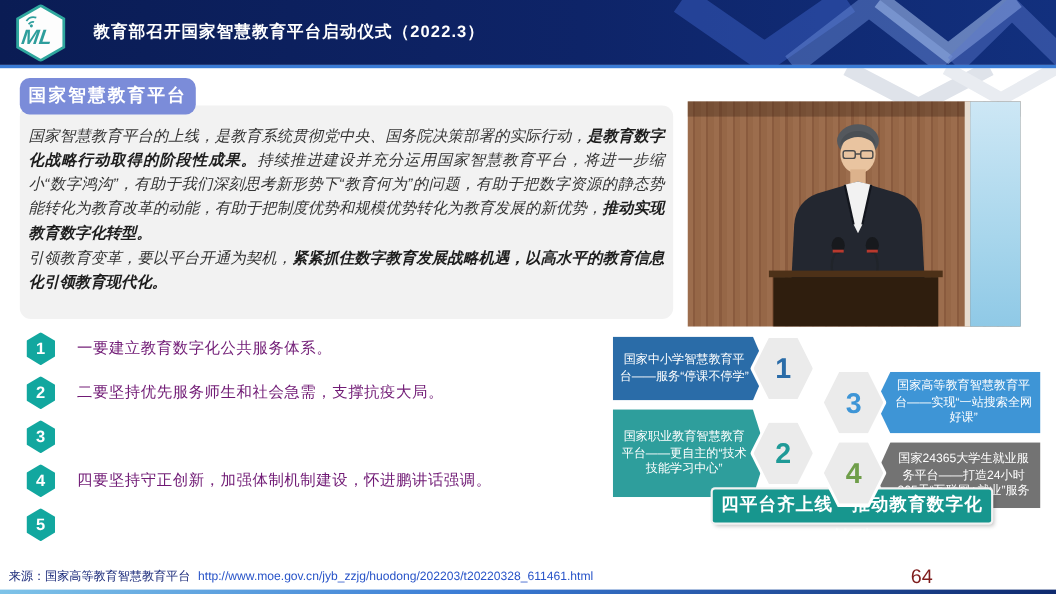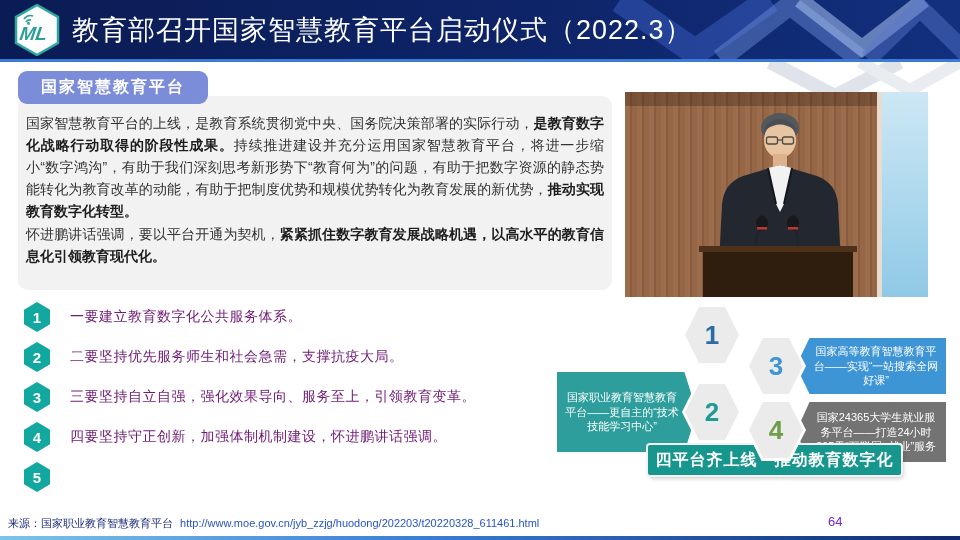--- a/index.html
+++ b/index.html
@@ -5,34 +5,34 @@
   html,body{margin:0;padding:0;}
   body{font-family:"Liberation Sans","DejaVu Sans",sans-serif;background:#888;}
   .slide{position:relative;width:960px;height:540px;background:#ffffff;overflow:hidden;margin:0 auto;}
 
   
   .header{position:absolute;left:0;top:0;width:960px;height:59px;
     background:linear-gradient(90deg,#0a1c54 0%,#0e2468 55%,#12307e 100%);
     border-bottom:3px solid #3a7bd5;display:flex;align-items:center;z-index:5;}
   .header-deco{position:absolute;right:0;top:0;height:59px;width:360px;pointer-events:none;}
   .logo{margin-left:14px;flex:0 0 auto;z-index:2;}
-  .page-title{color:#ffffff;font-size:27px;font-weight:normal;margin:0 0 0 12px;letter-spacing:1px;z-index:2;}
+  .page-title{color:#ffffff;font-size:15px;font-weight:bold;margin:0 0 0 25px;letter-spacing:1px;z-index:2;}
 
   
   .corner-deco{position:absolute;right:0;top:62px;width:230px;height:42px;z-index:0;}
 
   
-  .section-badge{position:absolute;left:18px;top:71px;width:190px;height:33px;
+  .section-badge{position:absolute;left:18px;top:71px;width:160px;height:33px;
     background:#7b8cd9;border-radius:9px;color:#fff;font-size:16px;font-weight:bold;
     display:flex;align-items:center;justify-content:center;letter-spacing:2px;z-index:3;}
 
   
   .intro-panel{position:absolute;left:18px;top:96px;width:594px;height:194px;
     background:#f2f2f2;border-radius:10px;box-sizing:border-box;
-    padding:16px 8px 6px 8px;z-index:1;}
+    padding:16px 8px 6px 8px;z-index:1;font-style:italic;}
   .intro-panel p{margin:0;font-size:14px;line-height:1.58;color:#333;text-align:justify;}
   .intro-panel b{color:#1d1d1d;}
 
   
   .photo{position:absolute;left:625px;top:92px;width:303px;height:205px;overflow:hidden;z-index:2;}
   .photo .wood{position:absolute;inset:0;
     background:repeating-linear-gradient(90deg,#9c6d4d 0 5px,#8a5b3e 5px 7px,#966747 7px 12px);}
   .photo .wall-shade{position:absolute;left:0;top:0;width:100%;height:14px;background:rgba(60,35,20,0.35);}
   .photo .pillar{position:absolute;right:46px;top:0;width:5px;height:100%;background:#e7dccf;}
   .photo .screen{position:absolute;right:0;top:0;width:46px;height:100%;
@@ -68,21 +68,21 @@
   .hexp4{left:746px;top:399px;} .hexp4 .hexg{color:#6f9e4a;}
 
   .banner{position:absolute;left:648px;top:445px;width:253px;height:30px;background:#17968e;
     color:#fff;font-size:16px;font-weight:bold;letter-spacing:1px;text-align:center;line-height:30px;
     border-radius:2px;box-shadow:0 0 0 2px #f2f2f2,2px 3px 4px rgba(0,0,0,0.25);z-index:1;}
 
   
   .footer{position:absolute;left:8px;top:516px;font-size:11px;z-index:1;}
   .src-label{color:#1a2a7a;}
   .src-url{color:#2753c8;text-decoration:none;margin-left:4px;}
-  .page-number{position:absolute;left:828px;top:514px;font-size:13px;color:#6d28d9;z-index:1;}
+  .page-number{position:absolute;left:828px;top:514px;font-size:18px;color:#7f1d1d;z-index:1;}
   .bottom-bar{position:absolute;left:0;bottom:0;width:960px;height:4px;
     background:linear-gradient(90deg,#7ec3e8 0%,#3a7bd5 45%,#0f2a6e 100%);}
 </style>
 </head>
 <body>
 
 <div class="slide">
 
   <div class="header">
     <svg class="logo" width="46" height="52" viewBox="0 0 46 52">
@@ -105,21 +105,21 @@
 
   <svg class="corner-deco" viewBox="0 0 230 42" preserveAspectRatio="none">
     <path d="M40 0 L105 34 L170 0" stroke="#dfe3ea" stroke-width="14" fill="none"></path>
     <path d="M130 0 L180 28 L230 0" stroke="#e9ecf1" stroke-width="12" fill="none"></path>
   </svg>
 
   <div class="section-badge">国家智慧教育平台</div>
 
   <div class="intro-panel">
     <p><span>国家智慧教育平台的上线，是教育系统贯彻党中央、国务院决策部署的实际行动，</span><b>是教育数字化战略行动取得的阶段性成果。</b><span>持续推进建设并充分运用国家智慧教育平台，将进一步缩小“数字鸿沟”，有助于我们深刻思考新形势下“教育何为”的问题，有助于把数字资源的静态势能转化为教育改革的动能，有助于把制度优势和规模优势转化为教育发展的新优势，</span><b>推动实现教育数字化转型。</b></p>
-    <p><span>怀进鹏讲话强调，要以平台开通为契机，</span><b>紧紧抓住数字教育发展战略机遇，以高水平的教育信息化引领教育现代化。</b></p>
+    <p><span>引领教育变革，要以平台开通为契机，</span><b>紧紧抓住数字教育发展战略机遇，以高水平的教育信息化引领教育现代化。</b></p>
   </div>
 
   <div class="photo">
     <div class="wood"></div>
     <div class="wall-shade"></div>
     <div class="pillar"></div>
     <div class="screen"></div>
     <svg viewBox="0 0 303 205">
       <ellipse cx="155" cy="36" rx="19" ry="15" fill="#54585d"></ellipse>
       <ellipse cx="155" cy="48" rx="16" ry="18" fill="#e9c4a0"></ellipse>
@@ -151,49 +151,49 @@
     <li>
         <span class="hex-num">1</span>
         <span class="pt-text">一要建立教育数字化公共服务体系。</span>
       </li>
     <li>
         <span class="hex-num">2</span>
         <span class="pt-text">二要坚持优先服务师生和社会急需，支撑抗疫大局。</span>
       </li>
     <li>
         <span class="hex-num">3</span>
-        <span class="pt-text">三要坚持自立自强，强化效果导向、服务至上，引领教育变革。</span>
       </li>
     <li>
         <span class="hex-num">4</span>
         <span class="pt-text">四要坚持守正创新，加强体制机制建设，怀进鹏讲话强调。</span>
       </li>
     <li>
         <span class="hex-num">5</span>
       </li>
   </ul>
 
+  <div class="pbox pbox1 right-arrow">国家中小学智慧教育平台——服务“停课不停学”</div>
   <div class="pbox pbox3 left-tip">国家高等教育智慧教育平台——实现“一站搜索全网好课”</div>
   <div class="pbox pbox2 right-arrow">国家职业教育智慧教育平台——更自主的“技术技能学习中心”</div>
   <div class="pbox pbox4 left-tip">国家24365大学生就业服务平台——打造24小时365天“互联网+就业”服务</div>
   <div class="hexw hexp1">
       <div class="hexg">1</div>
     </div>
   <div class="hexw hexp2">
       <div class="hexg">2</div>
     </div>
   <div class="hexw hexp3">
       <div class="hexg">3</div>
     </div>
   <div class="hexw hexp4">
       <div class="hexg">4</div>
     </div>
 
   <div class="banner">四平台齐上线　推动教育数字化转型</div>
 
   <div class="footer">
-    <span class="src-label">来源：国家职业教育智慧教育平台</span>
+    <span class="src-label">来源：国家高等教育智慧教育平台</span>
     <a class="src-url" href="#">http://www.moe.gov.cn/jyb_zzjg/huodong/202203/t20220328_611461.html</a>
   </div>
   <div class="page-number">64</div>
   <div class="bottom-bar"></div>
 
 </div>
 
 </body></html>

